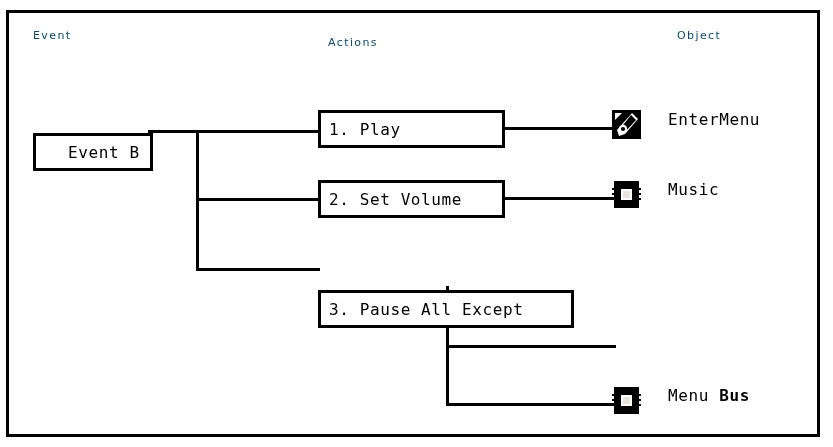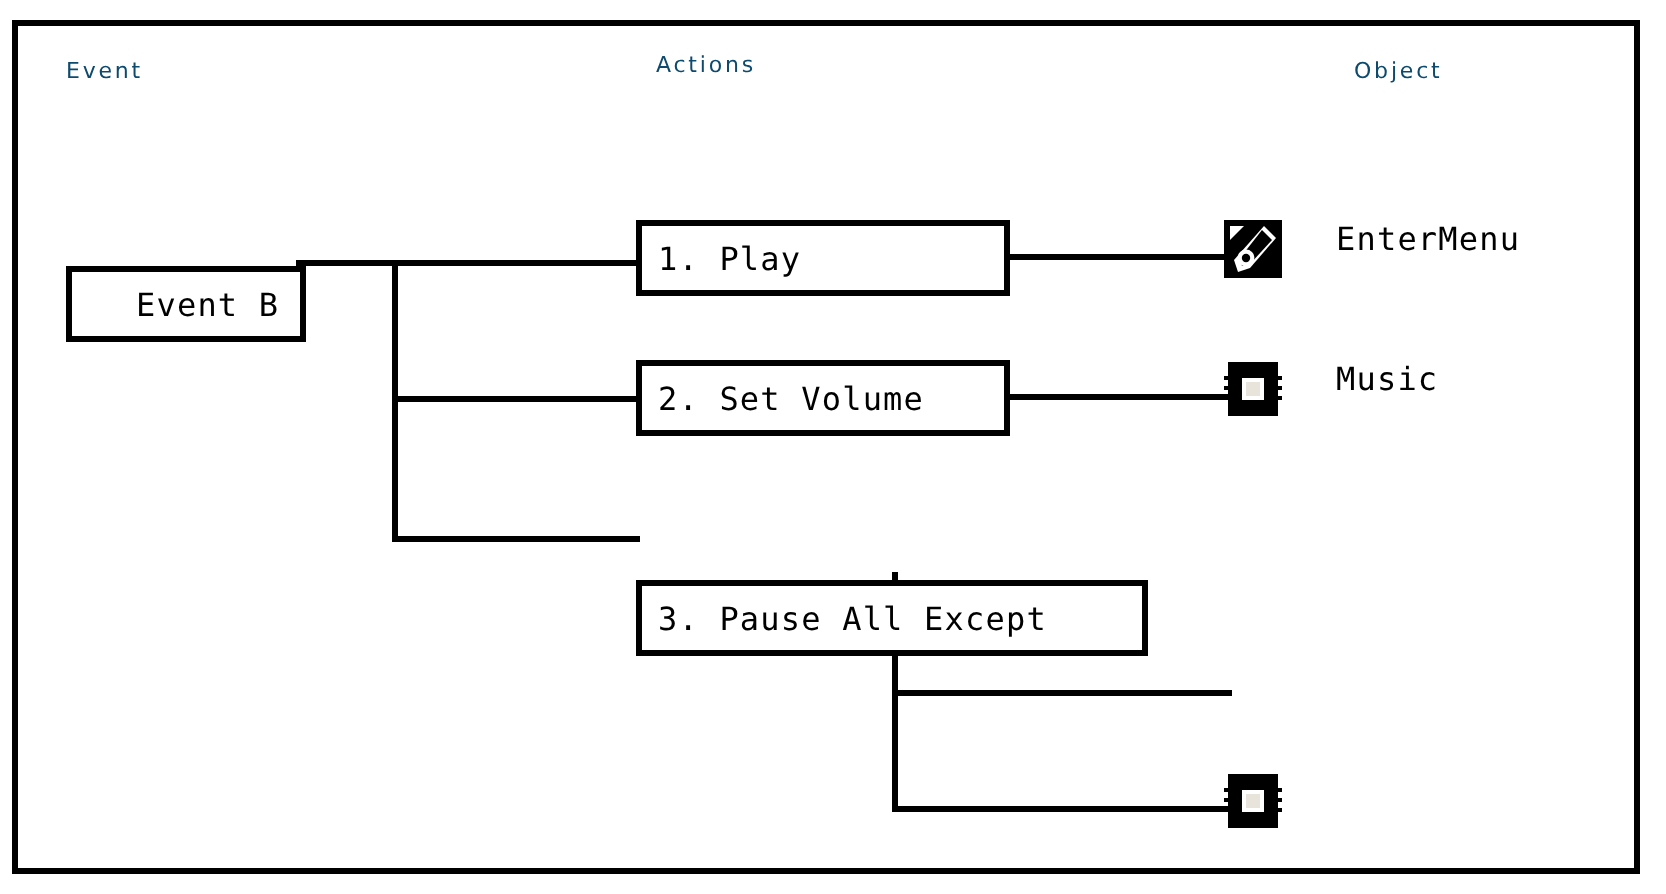--- a/index.html
+++ b/index.html
@@ -34,21 +34,21 @@
     position: absolute;
     font-family: "DejaVu Sans", sans-serif;
     font-weight: normal;
     font-size: 11px;
     letter-spacing: 1.4px;
     color: #0c4a6e;
     white-space: nowrap;
     line-height: 1;
   }
   .col-head.event   { left: 33px;  top: 30px; }
-  .col-head.actions { left: 328px; top: 27px; }
+  .col-head.actions { left: 328px; top: 37px; }
   .col-head.object  { left: 677px; top: 30px; }
 
   
   .node {
     position: absolute;
     box-sizing: border-box;
     border: 3px solid #000000;
     background: #ffffff;
     color: #000000;
     font-family: "DejaVu Sans Mono", monospace;
@@ -193,14 +193,17 @@
 
   <div class="obj-row r-menubus">
     <svg class="icon" viewBox="0 0 29 29">
       <rect x="2" y="1" width="25" height="27" fill="#000000"></rect>
       <rect x="0" y="8" width="29" height="2" fill="#000000"></rect>
       <rect x="0" y="13" width="29" height="2" fill="#000000"></rect>
       <rect x="0" y="18" width="29" height="2" fill="#000000"></rect>
       <rect x="9" y="9" width="11" height="11" fill="#ffffff"></rect>
       <rect x="11" y="11" width="7" height="7" fill="#e8e4dc"></rect>
     </svg>
+    <span class="obj-label">
+      <span>Menu </span><b>Bus</b>
+    </span>
   </div>
 </div>
 
 </body></html>

